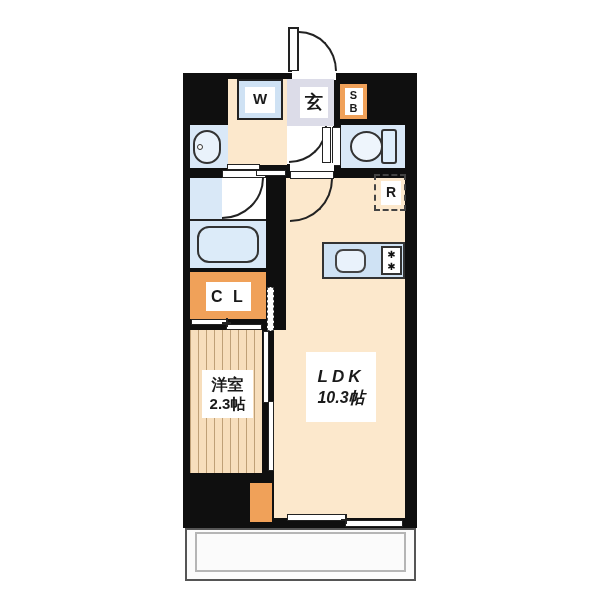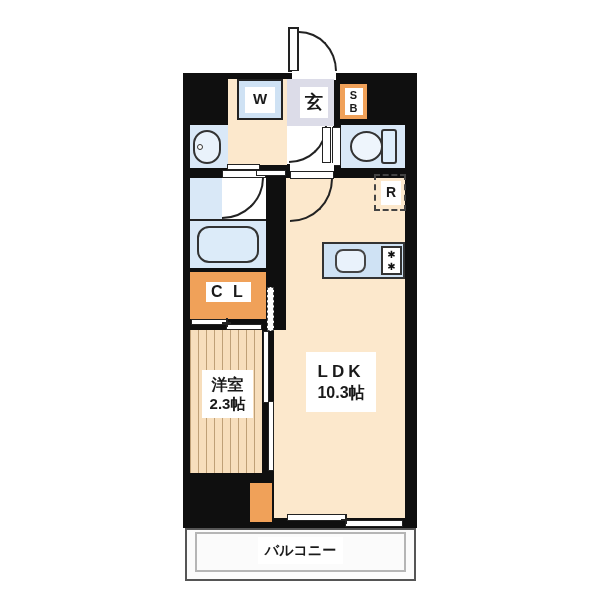--- a/index.html
+++ b/index.html
@@ -68,21 +68,21 @@
   <div class="abs" style="left:222px;top:178px;width:44px;height:41px;background:#fff;"></div>
   <div class="abs arc-br" style="left:222px;top:178px;width:42px;height:41px;"></div>
   <div class="abs leaf" style="left:222px;top:170px;width:44px;height:8px;border-width:1.5px;"></div>
   <div class="abs" style="left:190px;top:219px;width:76px;height:2px;background:#222;"></div>
   <div class="abs" style="left:197px;top:226px;width:62px;height:37px;border:2px solid #333;border-radius:12px;background:#dcebf9;"></div>
 
   <div class="abs slide" style="left:227px;top:164px;width:33px;height:6px;"></div>
   <div class="abs slide" style="left:256px;top:170px;width:30px;height:6px;"></div>
 
   <div class="abs orange" style="left:190px;top:272px;width:76px;height:47px;"></div>
-  <div class="abs lbl" style="left:206px;top:282px;width:45px;height:20px;font-size:16px;letter-spacing:3px;">
+  <div class="abs lbl" style="left:206px;top:282px;width:45px;height:29px;font-size:16px;letter-spacing:3px;">
     <span>C L</span>
   </div>
   <div class="abs slide" style="left:191px;top:319px;width:37px;height:6px;"></div>
   <div class="abs slide" style="left:226px;top:324px;width:36px;height:6px;"></div>
   <div class="abs plus" style="left:222px;top:318px;width:9px;height:9px;"></div>
 
   <div class="abs" style="left:190px;top:330px;width:72px;height:143px;background:#f7debc;
               background-image:repeating-linear-gradient(90deg,#bfa077 0,#bfa077 1.5px,transparent 1.5px,transparent 8px);"></div>
   <div class="abs lbl" style="left:202px;top:370px;width:51px;height:48px;font-size:16px;">
     <span>洋室</span>
@@ -106,30 +106,27 @@
   </div>
 
   <div class="abs" style="left:322px;top:242px;width:83px;height:37px;background:#cfe2f4;border:2px solid #333;"></div>
   <div class="abs" style="left:335px;top:249px;width:31px;height:24px;border:2px solid #444;border-radius:8px;background:#e9f2fb;"></div>
   <div class="abs" style="left:381px;top:246px;width:21px;height:29px;border:2px solid #333;background:#fff;
               display:flex;flex-direction:column;align-items:center;justify-content:center;font-size:10px;line-height:12px;color:#111;">
     <span>✱</span>
     <span>✱</span>
   </div>
 
-  <div class="abs lbl" style="left:306px;top:352px;width:70px;height:60px;font-size:17px;">
+  <div class="abs lbl" style="left:306px;top:352px;width:70px;height:70px;font-size:17px;font-style:italic;">
     <span style="letter-spacing:4px;">LDK</span>
     <span style="font-size:16px;text-align:center;">10.3帖</span>
   </div>
 
   <div class="abs orange" style="left:250px;top:483px;width:22px;height:39px;"></div>
 
   <div class="abs slide" style="left:287px;top:514px;width:60px;height:7px;"></div>
   <div class="abs slide" style="left:345px;top:520px;width:58px;height:7px;"></div>
   <div class="abs plus" style="left:341px;top:515px;width:9px;height:9px;"></div>
 
   <div class="abs" style="left:185px;top:528px;width:231px;height:53px;border:2px solid #555;background:#fbfbfb;"></div>
   <div class="abs" style="left:195px;top:532px;width:211px;height:40px;border:2px solid #b5b5b5;"></div>
-  <div class="abs lbl" style="left:258px;top:537px;width:85px;height:27px;font-size:14px;">
-    <span>バルコニー</span>
-  </div>
 
 </div>
 
 </body></html>

